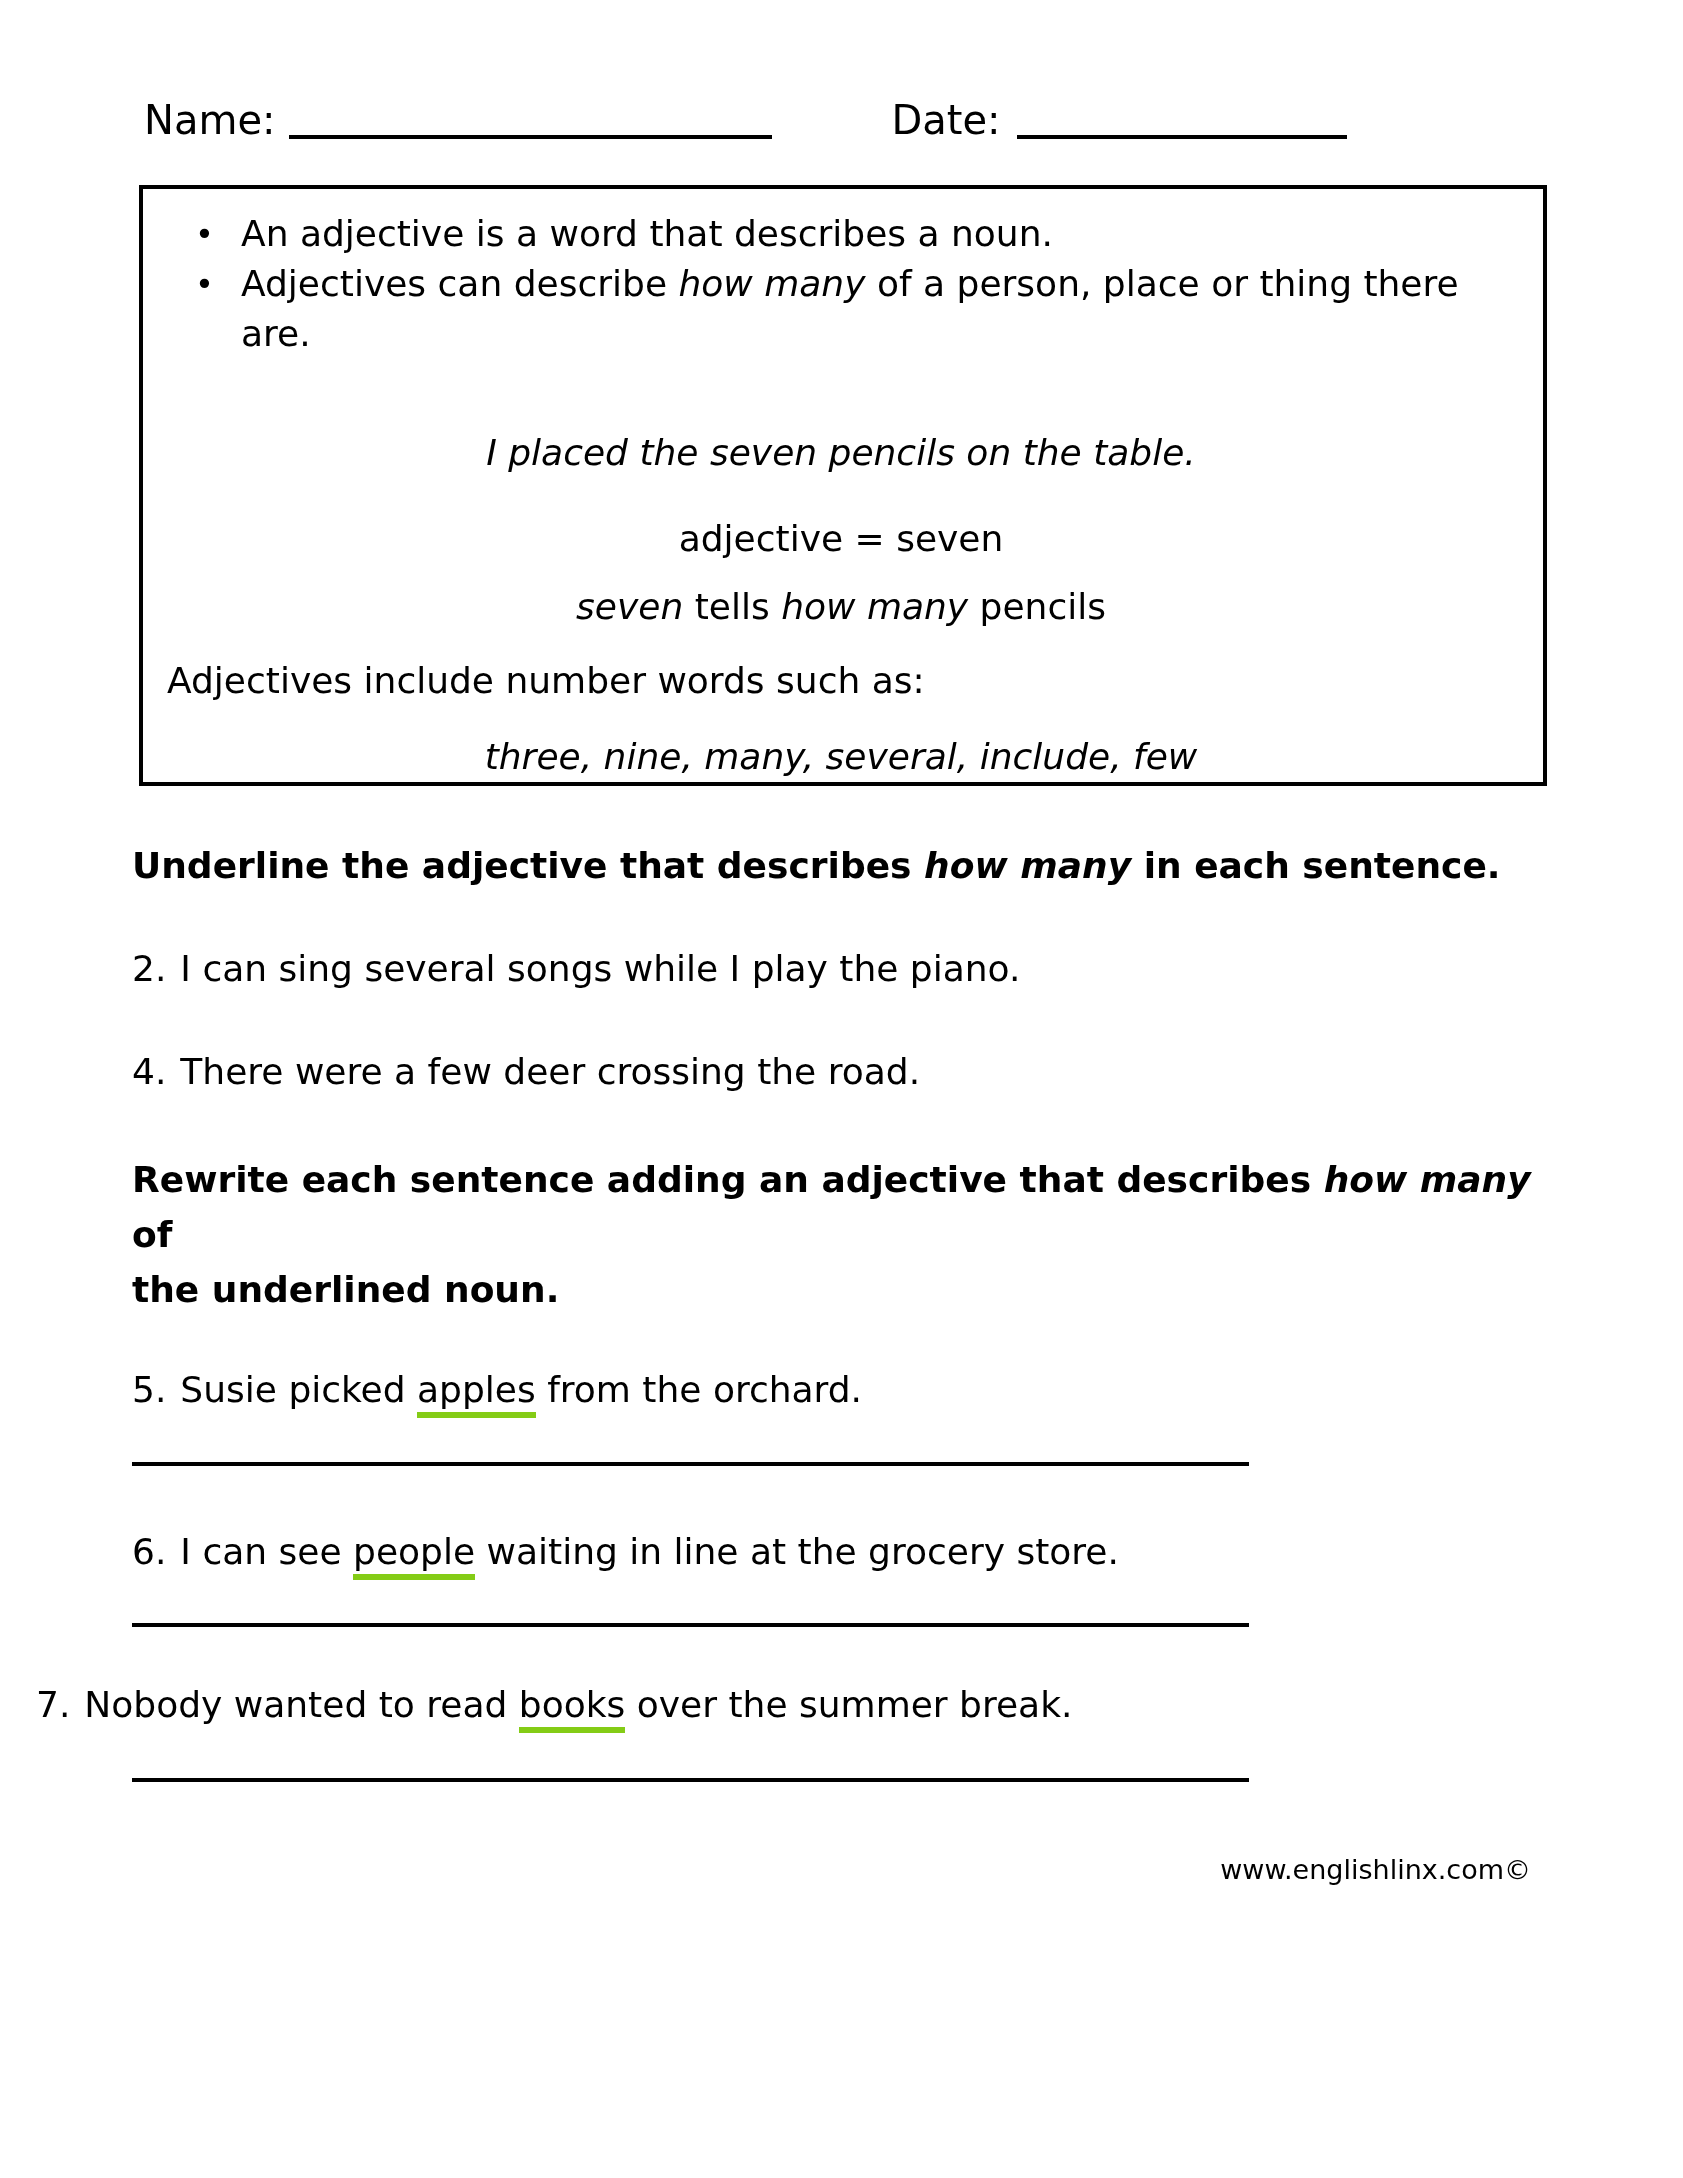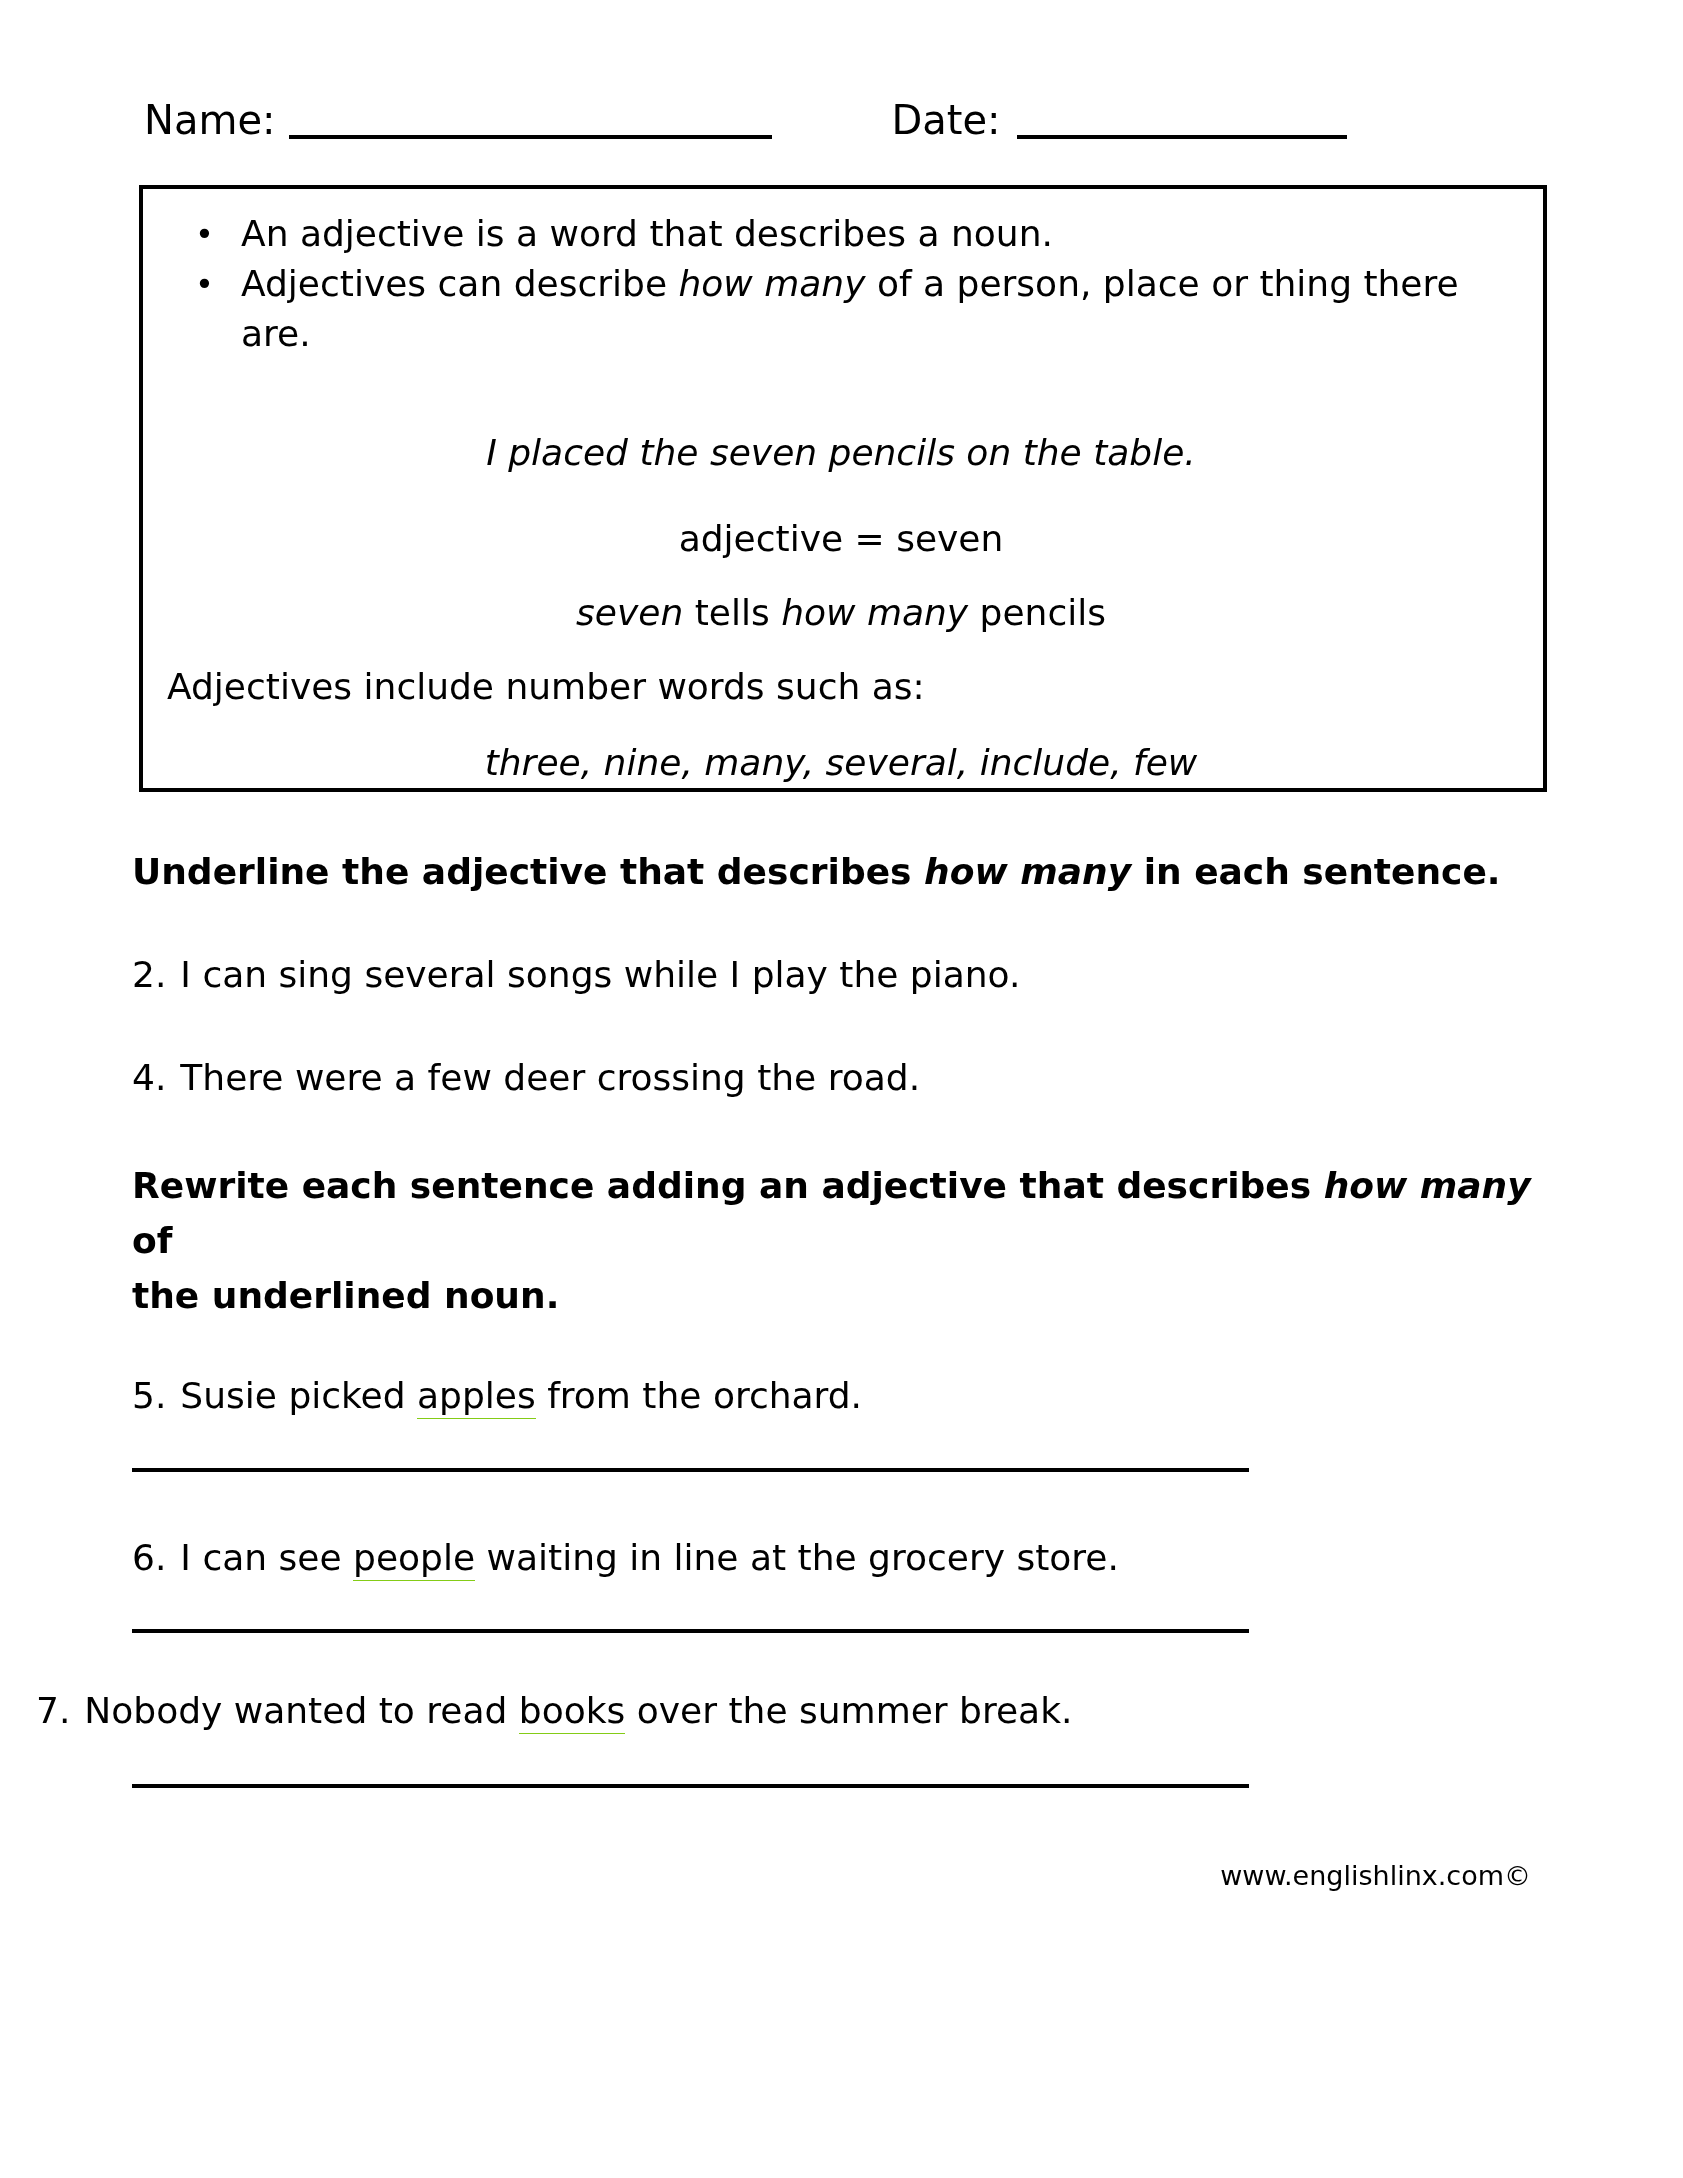--- a/index.html
+++ b/index.html
@@ -62,21 +62,21 @@
     margin-left: 28px;
   }
   .bullet-icon {
     flex: 0 0 46px;
     font-size: 32px;
   }
   .bullet-text { max-width: 1272px; }
   .box-center { text-align: center; }
   .example   { margin-top: 69px; }
   .adj-line  { margin-top: 36px; }
-  .tells-line{ margin-top: 24px; }
+  .tells-line{ margin-top: 18px; }
   .include-line { margin-top: 24px; }
   .numwords  { margin-top: 26px; }
   .it { font-style: italic; }
 
   
   .heading {
     margin: 57px 0 0 132px;
     font-size: 36px;
     line-height: 46px;
     font-weight: bold;
@@ -85,21 +85,21 @@
   .heading2 { line-height: 55px; }
 
   
   .item {
     margin: 57px 0 0 132px;
     font-size: 36px;
     line-height: 46px;
     white-space: nowrap;
   }
   .num { display: inline-block; margin-right: 14px; }
-  .noun { border-bottom: 1px solid #84cc16; padding-bottom: 2px; }
+  .noun { border-bottom: 6px solid #84cc16; padding-bottom: 2px; }
 
   .item-5 { margin-top: 50px; }
   .item-6 { margin-top: 63px; }
   .item-7 { margin-top: 55px; margin-left: 36px; }
 
   
   .answer-line {
     margin: 49px 0 0 132px;
     width: 1117px;
     height: 0;

